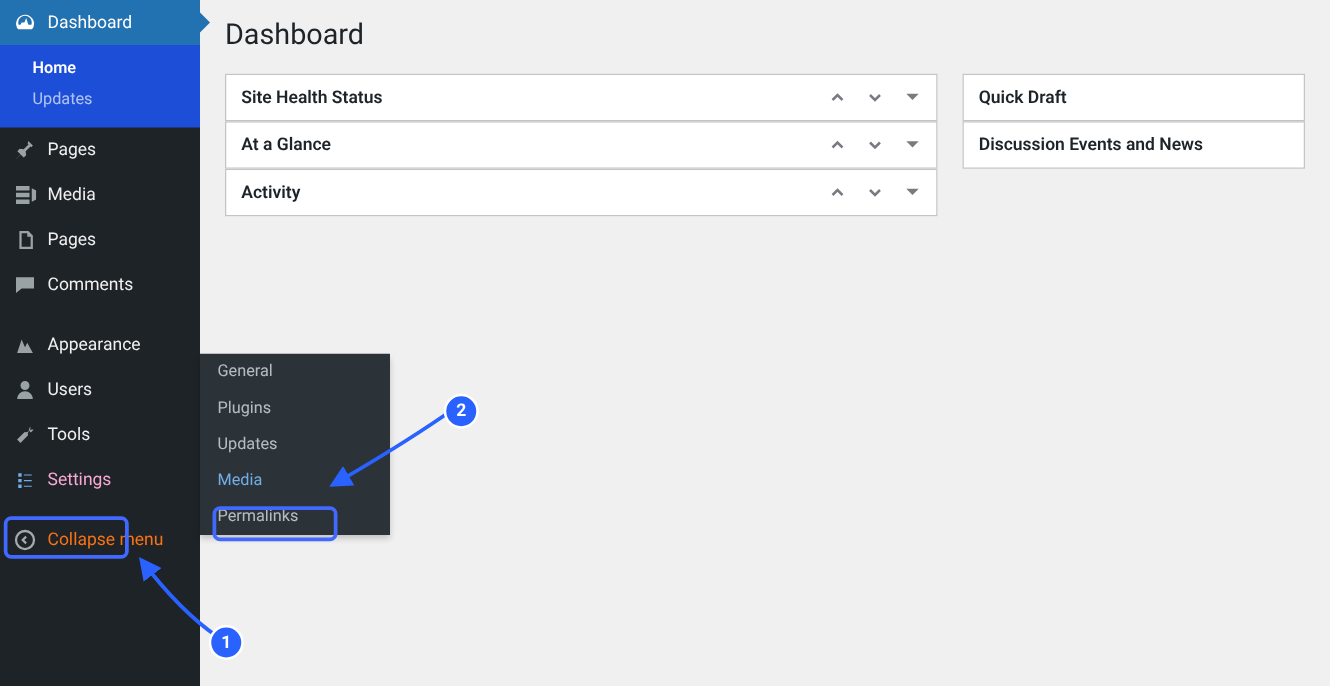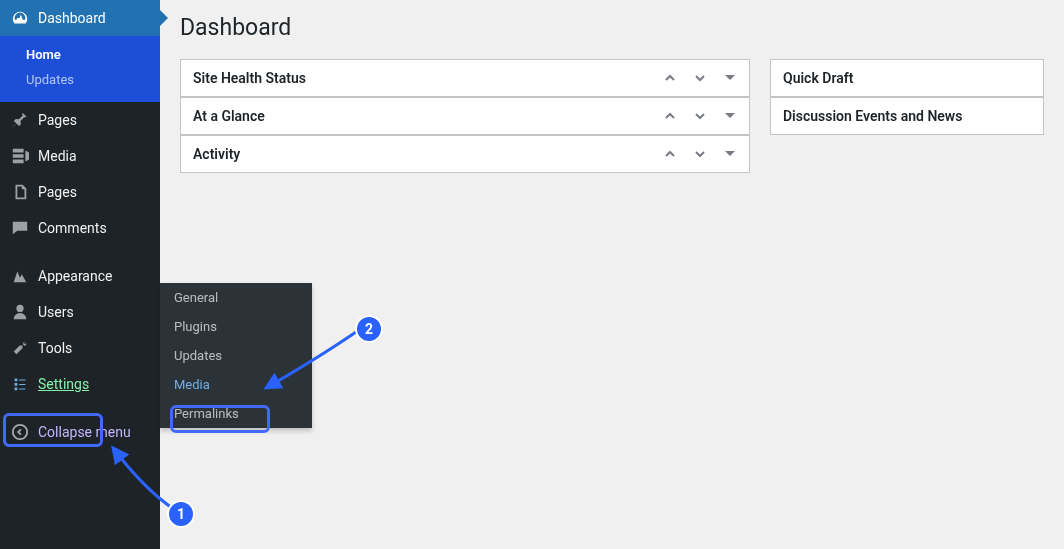--- a/index.html
+++ b/index.html
@@ -48,25 +48,24 @@
 .sidebar-item .icon {
   width: 20px; height: 20px;
   margin-right: 8px;
   display: inline-flex;
   align-items: center;
   justify-content: center;
   color: rgba(240,246,252,.6);
 }
 .sidebar-item.active .icon { color: #fff; }
 .sidebar-item.highlit {
-  color: #86efac;
-  text-decoration: underline;
+  color: #f9a8d4;
 }
 .sidebar-item.highlit .icon { color: #72aee6; }
-.sidebar-item.collapse { color: #c4b5fd; }
+.sidebar-item.collapse { color: #f97316; }
 .sidebar-item.collapse .icon { color: #a7aaad; }
 .sub-items {
   background: #1d4ed8;
   padding: 6px 0 10px 12px;
 }
 .sub-item {
   padding: 5px 10px 5px 14px;
   color: rgba(240,246,252,.7);
   cursor: pointer;
   font-size: 13px;

